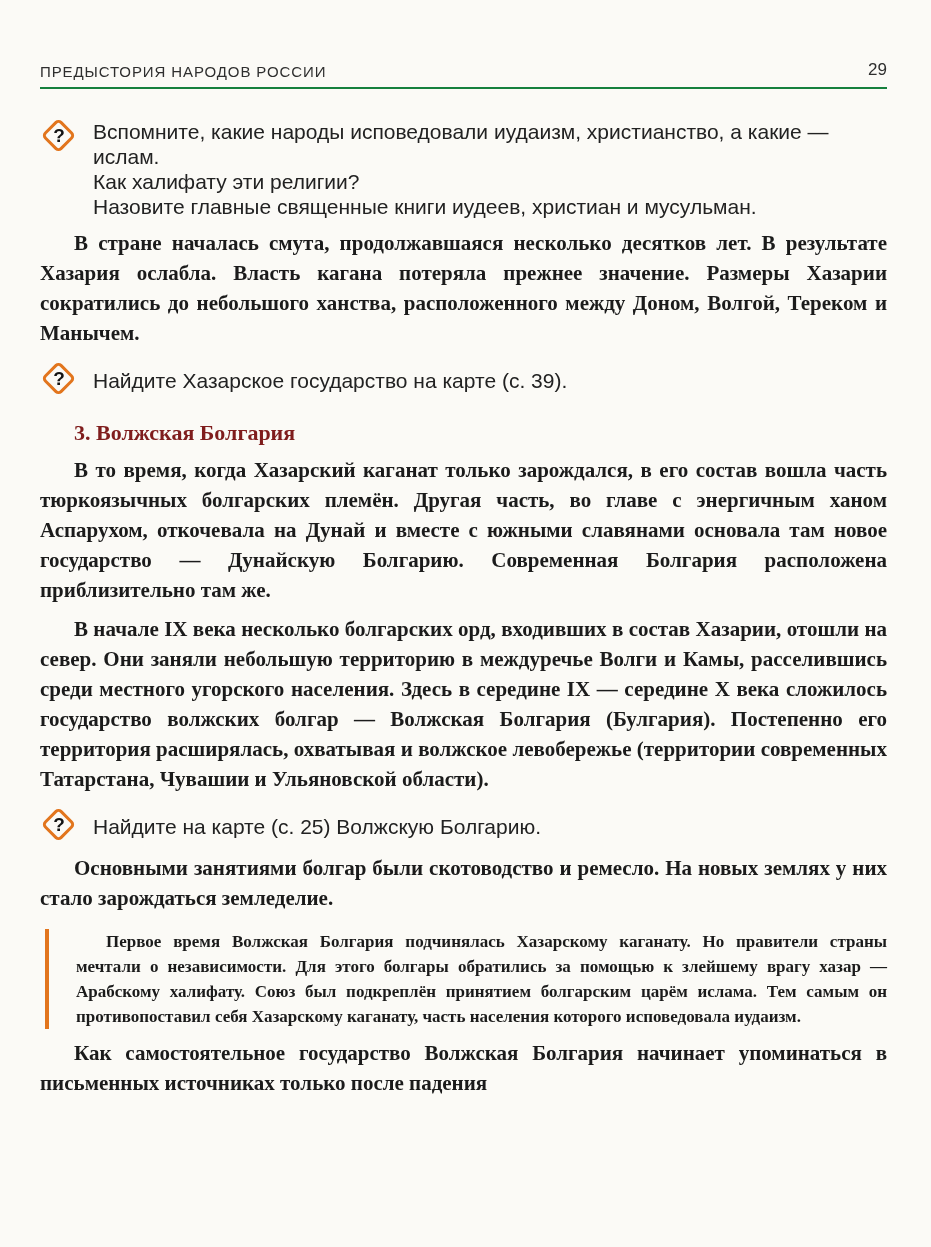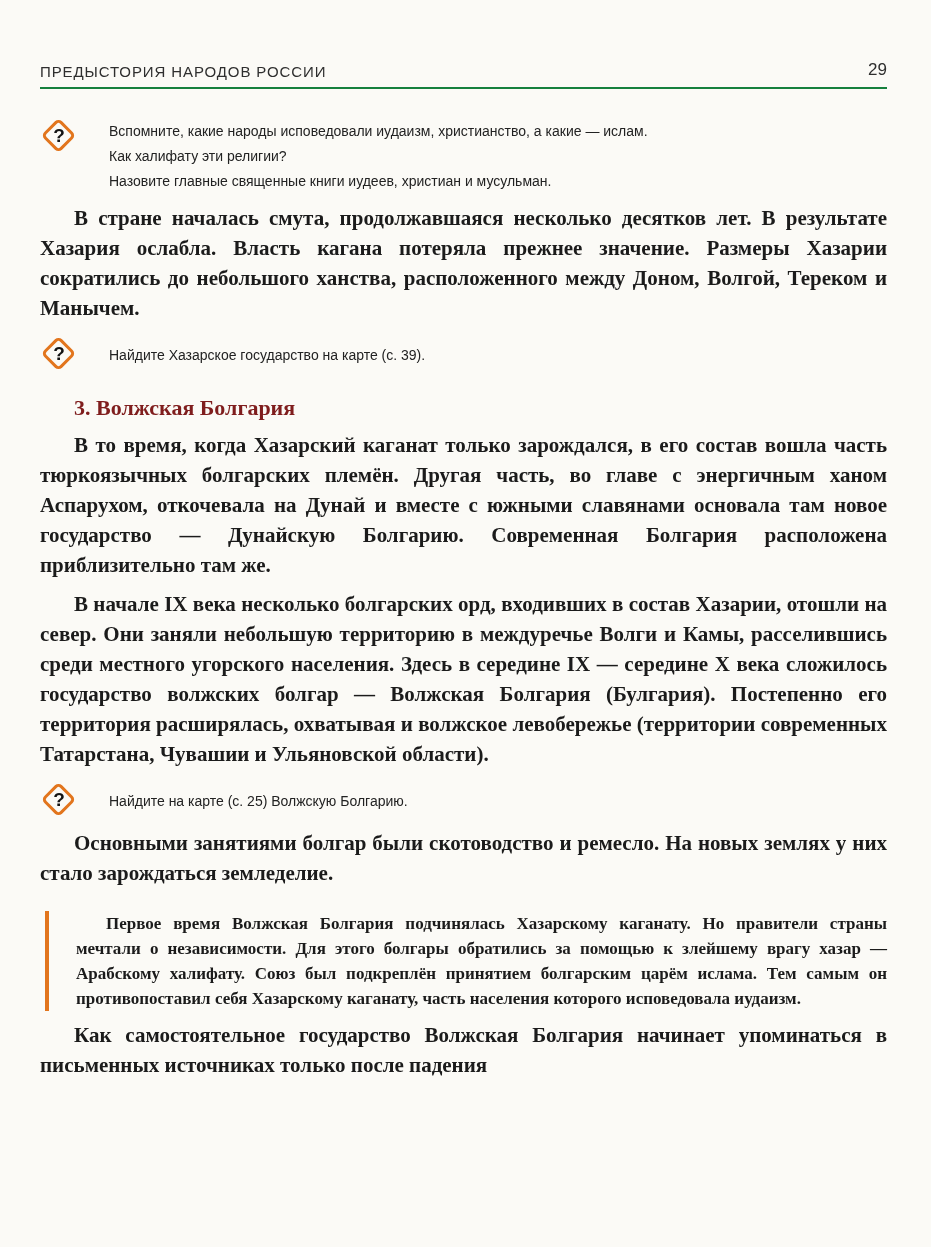--- a/index.html
+++ b/index.html
@@ -33,38 +33,37 @@
     transform:rotate(45deg); background:#fbfaf6;
   }
   .qicon .qmark {
     position:absolute; left:0; top:0; width:38px; height:38px;
     display:flex; align-items:center; justify-content:center;
     font-family:"Liberation Sans", sans-serif;
     font-weight:bold; font-size:19px; color:#141414;
   }
   .qtext {
     font-family:"Liberation Sans", sans-serif;
-    font-size:14px; line-height:25px; color:#222222;
+    font-size:21px; line-height:25px; color:#222222;
     padding-top:2px;
-    margin-left:16px;
   }
   .qtext .qline { margin:0; }
 
   .para {
     font-size:21px; font-weight:bold; line-height:30px;
     text-align:justify; text-indent:34px;
     margin-top:9px; color:#1b1b1b;
   }
   .section-heading {
     margin-top:22px; margin-left:34px;
     font-size:22px; font-weight:bold;
     color:#7f1d1d;
   }
   .note {
-    margin-top:23px; margin-left:5px;
+    margin-top:16px; margin-left:5px;
     border-left:4px solid #e2751d;
     padding-left:27px;
     font-size:17px; font-weight:bold; line-height:25px;
     text-align:justify; text-indent:30px; color:#1b1b1b;
   }
 </style>
 </head>
 <body>
 
 <div class="page">

